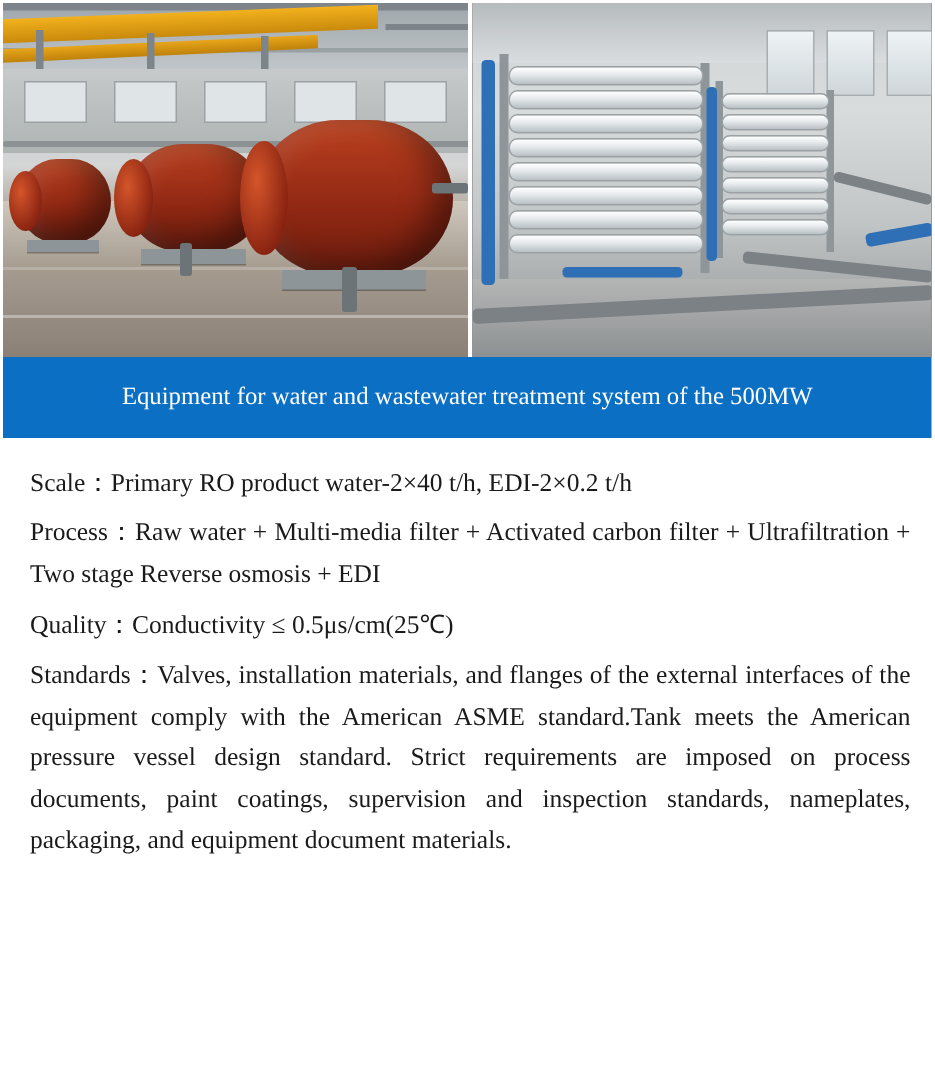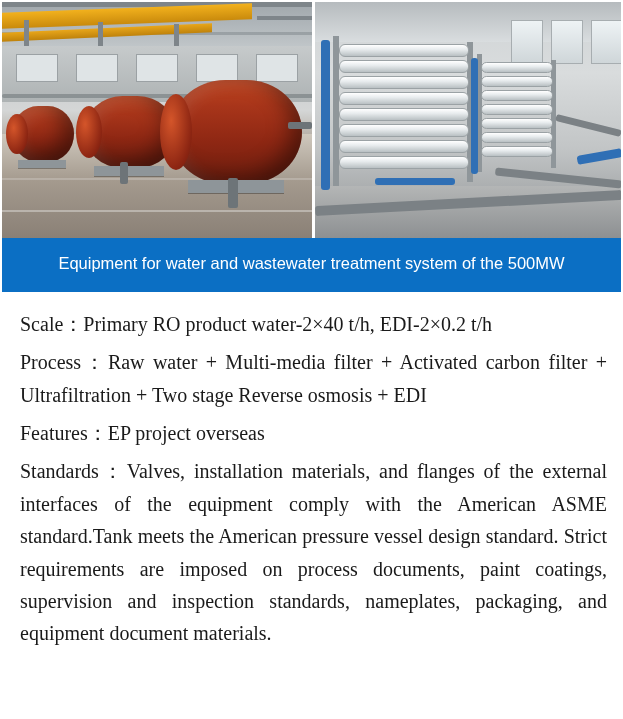--- a/index.html
+++ b/index.html
@@ -133,31 +133,31 @@
   
   .caption {
     width: 619px;
     box-sizing: border-box;
     background: #0b6fc4;
     color: #ffffff;
     text-align: center;
     padding: 14px 26px 16px 26px;
     font-size: 16.5px;
     line-height: 1.45;
-    font-family: Liberation Sans, sans-serif;
+    font-family: Liberation Serif, serif;
   }
 
   
   .body-text {
     box-sizing: border-box;
     padding: 16px 14px 10px 18px;
     width: 619px;
   }
   .line {
-    font-size: 20px;
+    font-size: 17px;
     line-height: 1.62;
     color: #1a1a1a;
     text-align: justify;
     margin: 0 0 6px 0;
     font-family: "Liberation Serif", serif;
   }
   .line.para {
     margin-bottom: 0;
   }
   .lbl { white-space: pre; }
@@ -249,21 +249,21 @@
   <div class="caption">
     <div>Equipment for water and wastewater treatment system of the 500MW</div>
   </div>
 
   <div class="body-text">
 
     <p class="line"><span class="lbl">Scale：</span><span>Primary RO product water-2×40 t/h, EDI-2×0.2 t/h</span></p>
 
     <p class="line"><span class="lbl">Process：</span><span>Raw water + Multi-media filter + Activated carbon filter + Ultrafiltration + Two stage Reverse osmosis + EDI</span></p>
 
-
-
-
-    <p class="line"><span class="lbl">Features：</span><span>EP project overseas</span></p>
+    <p class="line"><span class="lbl">Quality：</span><span>Conductivity ≤ 0.5μs/cm(25℃)</span></p>
+
+
+
 
     <p class="line para"><span class="lbl">Standards：</span><span>Valves, installation materials, and flanges of the external interfaces of the equipment comply with the American ASME standard.Tank meets the American pressure vessel design standard. Strict requirements are imposed on process documents, paint coatings, supervision and inspection standards, nameplates, packaging, and equipment document materials.</span></p>
 
   </div>
 </div>
 
 </body></html>

